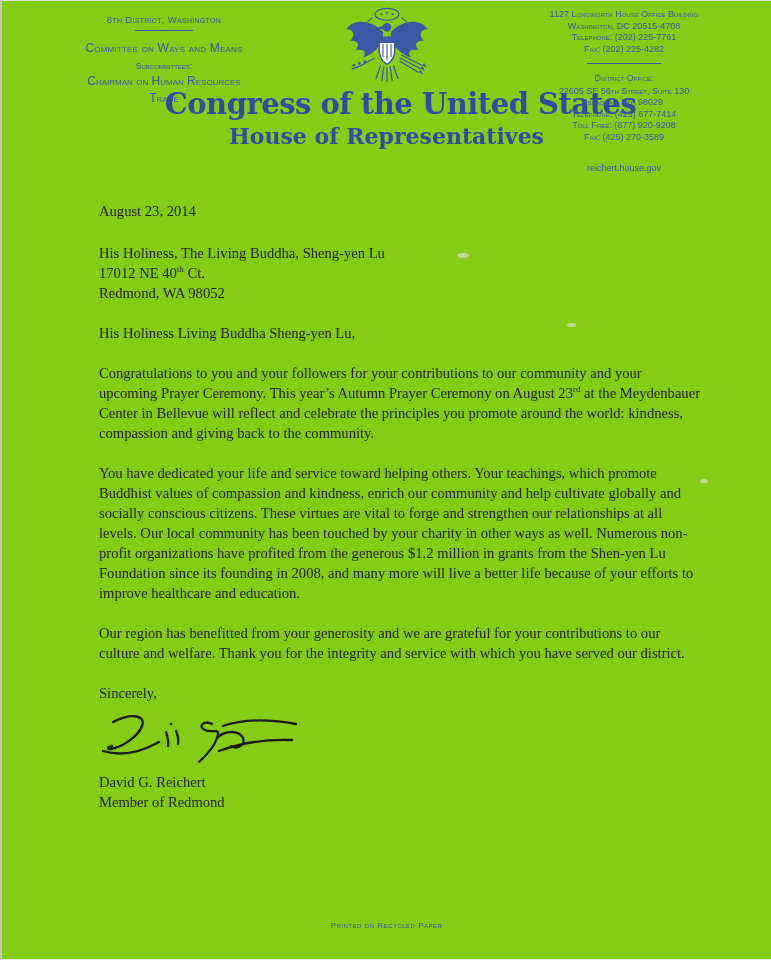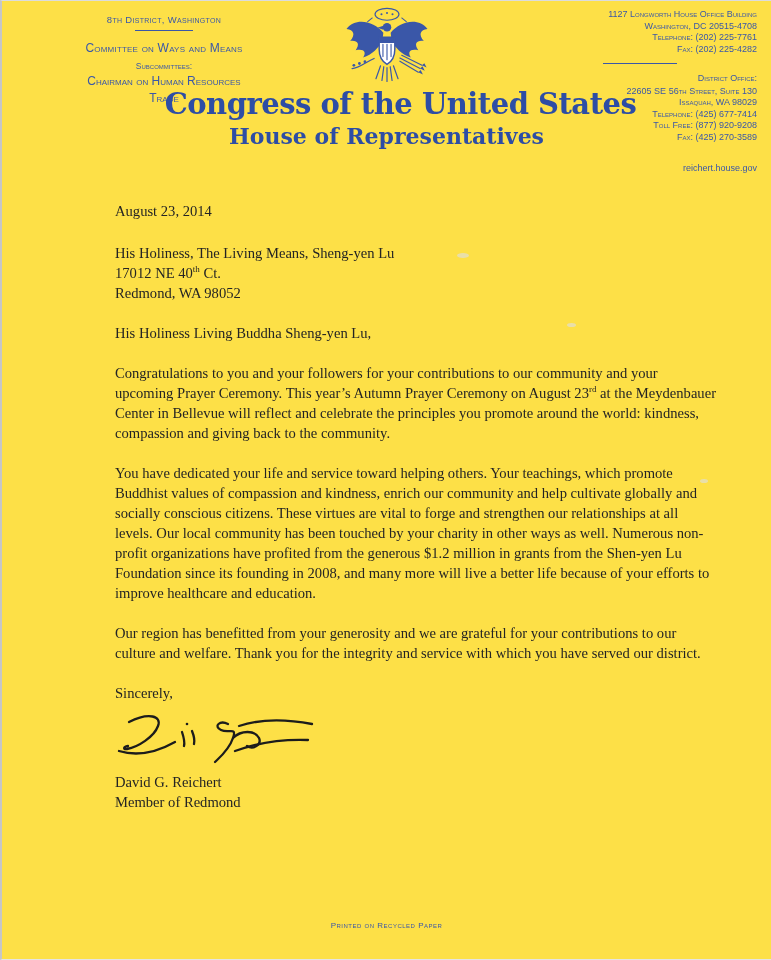--- a/index.html
+++ b/index.html
@@ -1,18 +1,18 @@
 <!DOCTYPE html>
 <html><head>
 <meta charset="utf-8">
 <style>
   html,body{margin:0;padding:0;background:#f2f2f2;}
   .page{
     position:relative;width:771px;height:960px;margin:0 auto;
-    background:#fde047;overflow:hidden;box-sizing:border-box;
+    background:#84cc16;overflow:hidden;box-sizing:border-box;
     border-left:2px solid #c6c6c6;border-top:1px solid #dcdcdc;border-bottom:1px solid #e4e4e4;
     font-family:"Liberation Serif",serif;
   }
   
   .lh-left{
     position:absolute;top:13px;left:50px;width:224px;text-align:center;
     color:#3a57a8;font-family:"Liberation Sans",sans-serif;font-variant:small-caps;
   }
   .lh-left .district{font-size:9.5px;letter-spacing:.3px;}
   .rule-sm{width:58px;border:none;border-top:1.4px solid #3a57a8;margin:5px auto 10px;}
@@ -24,31 +24,31 @@
 
   .lh-center{
     position:absolute;top:86px;left:0;width:100%;text-align:center;
     color:#2d4da5;font-family:"DejaVu Serif",serif;font-weight:bold;
   }
   .lh-center .h1{font-size:29px;letter-spacing:-.5px;padding-left:28px;}
   .lh-center .h2{font-size:22px;margin-top:2px;}
   .lh-center .h3{font-size:19px;margin-top:4px;}
 
   .lh-right{
-    position:absolute;top:8px;right:14px;width:234px;text-align:right;
+    position:absolute;top:8px;right:30px;width:234px;text-align:center;
     color:#3a57a8;font-family:"Liberation Sans",sans-serif;font-variant:small-caps;
     font-size:9px;line-height:11.5px;
   }
   .rule-sm2{width:74px;border:none;border-top:1.4px solid #3a57a8;margin:8px auto 9px;}
   .lh-right .office-title{margin-bottom:1px;}
   .lh-right .website{margin-top:20px;font-variant:normal;font-size:9px;}
 
   
   .letter{
-    position:absolute;left:113px;top:200px;width:604px;
+    position:absolute;left:97px;top:200px;width:604px;
     font-size:14.6px;line-height:20px;color:#242424;
   }
   .letter sup{font-size:9px;line-height:0;}
   .recipient{margin-top:22px;}
   .salutation{margin-top:20px;}
   .para{margin:20px 0 0 0;}
   .closing{margin-top:20px;}
   .signature{margin-top:6px;}
   .signer{margin-top:0;}
 
@@ -116,21 +116,21 @@
     <div>Telephone: (425) 677-7414</div>
     <div>Toll Free: (877) 920-9208</div>
     <div>Fax: (425) 270-3589</div>
     <div class="website">reichert.house.gov</div>
   </div>
 
   <div class="letter">
     <div class="date">August 23, 2014</div>
 
     <div class="recipient">
-      <div>His Holiness, The Living Means, Sheng-yen Lu</div>
+      <div>His Holiness, The Living Buddha, Sheng-yen Lu</div>
       <div>17012 NE 40<sup>th</sup> Ct.</div>
       <div>Redmond, WA 98052</div>
     </div>
 
     <div class="salutation">His Holiness Living Buddha Sheng-yen Lu,</div>
 
     <p class="para">Congratulations to you and your followers for your contributions to our community and your upcoming Prayer Ceremony. This year’s Autumn Prayer Ceremony on August 23<sup>rd</sup> at the Meydenbauer Center in Bellevue will reflect and celebrate the principles you promote around the world: kindness, compassion and giving back to the community.</p>
     <p class="para">You have dedicated your life and service toward helping others. Your teachings, which promote Buddhist values of compassion and kindness, enrich our community and help cultivate globally and socially conscious citizens. These virtues are vital to forge and strengthen our relationships at all levels. Our local community has been touched by your charity in other ways as well. Numerous non-profit organizations have profited from the generous $1.2 million in grants from the Shen-yen Lu Foundation since its founding in 2008, and many more will live a better life because of your efforts to improve healthcare and education.</p>
     <p class="para">Our region has benefitted from your generosity and we are grateful for your contributions to our culture and welfare. Thank you for the integrity and service with which you have served our district.</p>
 

